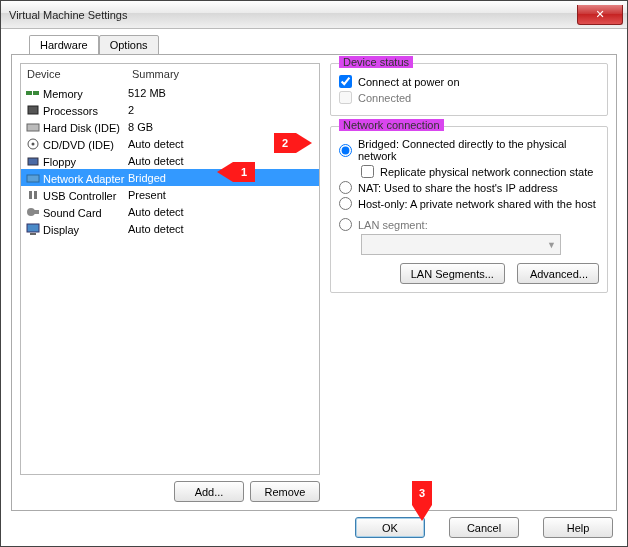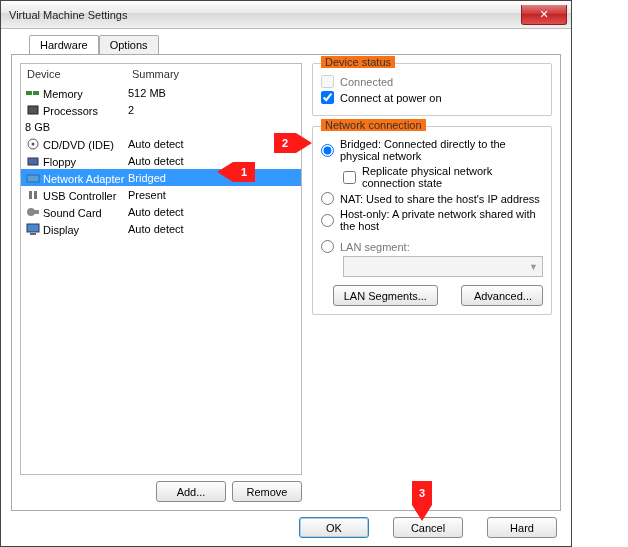--- a/index.html
+++ b/index.html
@@ -1,18 +1,18 @@
 <!DOCTYPE html>
 <html><head>
 <meta charset="utf-8">
 <style>
 * { box-sizing: border-box; margin: 0; padding: 0; font-family: "Segoe UI", Tahoma, sans-serif; font-size: 11px; }
 body { background: #fff; width: 628px; height: 547px; overflow: hidden; }
 
-.window { width: 572px; height: 547px; border: 1px solid #444; background: #fff; display: flex; flex-direction: column; }
+.window { width: 628px; height: 547px; border: 1px solid #444; background: #fff; display: flex; flex-direction: column; }
 
 .titlebar {
   height: 28px; display: flex; align-items: center;
   background: linear-gradient(to bottom, #fefefe 0%, #eaeaea 45%, #d8d8d8 46%, #f0f0f0 100%);
   border-bottom: 1px solid #bbb;
   padding-left: 8px;
 }
 .titlebar-title { color: #222; flex: 1; }
 .close-btn {
   width: 46px; height: 20px; margin-right: 4px; border-radius: 0 0 3px 3px;
@@ -55,36 +55,36 @@
 .btn {
   min-width: 70px; height: 21px; padding: 0 10px;
   background: linear-gradient(to bottom, #fefefe, #e5e5e5);
   border: 1px solid #8a8a8a; border-radius:3px; cursor:pointer;
   display:inline-flex; align-items:center; justify-content:center;
 }
 .btn.default { border: 1px solid #3c7fb1; box-shadow: 0 0 0 1px #a7d0e9 inset; }
 
 .rightcol { flex:1; display:flex; flex-direction:column; }
 .group { border:1px solid #ccc; border-radius:2px; padding: 8px 8px 8px 8px; margin-bottom:10px; position:relative; }
-.group-title { position:absolute; top:-8px; left:8px; background:#f97316; padding:0 4px; color:#333; }
+.group-title { position:absolute; top:-8px; left:8px; background:#d946ef; padding:0 4px; color:#333; }
 
 .chkrow, .radrow { display:flex; align-items:center; margin:3px 0; gap:6px; }
 .chkrow input, .radrow input { margin:0; }
 .sublabel { color:#777; }
 .dim { color:#777; }
 .indent { margin-left: 22px; }
 
 .seg-dd {
   width: 200px; height:21px; border:1px solid #bbb; background:#f4f4f4;
   margin: 2px 0 8px 22px; display:flex; align-items:center; justify-content:flex-end;
   padding-right:4px; color:#999;
 }
 .seg-dd .chev { font-size:9px; }
 
-.grpbtns { display:flex; justify-content:flex-end; gap:23px; }
+.grpbtns { display:flex; justify-content:flex-end; gap:12px; }
 
 .bottombar { display:flex; justify-content:flex-end; gap:24px; padding: 6px 4px 0 4px; }
 
 .callout {
   position:absolute; display:flex; align-items:center; pointer-events:none;
 }
 .callout .arrowL {
   width:0;height:0;border-top:10px solid transparent;border-bottom:10px solid transparent;border-right:16px solid #ff1a1a;
 }
 .callout .body {
@@ -141,20 +141,28 @@
                   <span class="icon">
                     <svg width="14" height="12">
                       <rect x="2" y="2" width="10" height="8" fill="#555" stroke="#222"></rect>
                     </svg>
                   </span>
                   <span>Processors</span>
                 </div>
                 <div class="c2">2</div>
               </div>
               <div class="devrow">
+                <div class="c1">
+                  <span class="icon">
+                    <svg width="14" height="12">
+                      <rect x="1" y="3" width="12" height="7" fill="#bbb" stroke="#666"></rect>
+                    </svg>
+                  </span>
+                  <span>Hard Disk (IDE)</span>
+                </div>
                 <div class="c2">8 GB</div>
               </div>
               <div class="devrow">
                 <div class="c1">
                   <span class="icon">
                     <svg width="14" height="12">
                       <circle cx="7" cy="6" r="5" fill="none" stroke="#555"></circle>
                       <circle cx="7" cy="6" r="1.5" fill="#555"></circle>
                     </svg>
                   </span>
@@ -230,26 +238,26 @@
               <span>Remove</span>
             </button>
         </div>
       </div>
 
       <div class="rightcol">
 
         <div class="group">
           <div class="group-title">Device status</div>
           <div class="chkrow">
+            <input type="checkbox" id="chkPow" checked="" style="">
+            <label for="chkPow">Connect at power on</label>
+          </div>
+          <div class="chkrow">
             <input type="checkbox" id="chkConn" disabled="" style="">
             <label for="chkConn" class="sublabel">Connected</label>
-          </div>
-          <div class="chkrow">
-            <input type="checkbox" id="chkPow" checked="" style="">
-            <label for="chkPow">Connect at power on</label>
           </div>
         </div>
 
         <div class="group" style="flex:0;">
           <div class="group-title">Network connection</div>
 
           <div class="radrow">
             <input type="radio" name="nc" id="rB" checked="" style="">
             <label for="rB">Bridged: Connected directly to the physical network</label>
           </div>
@@ -302,21 +310,21 @@
     </div>
 
     <div class="bottombar">
       <button class="btn default">
           <span>OK</span>
         </button>
       <button class="btn">
           <span>Cancel</span>
         </button>
       <button class="btn">
-          <span>Hard</span>
+          <span>Help</span>
         </button>
     </div>
 
     <div class="callout vertical" style="left:411px; top:452px;">
       <div class="body">
           <span>3</span>
         </div>
       <div style="width:0;height:0;border-left:10px solid transparent;border-right:10px solid transparent;border-top:16px solid #ff1a1a;"></div>
     </div>
 

